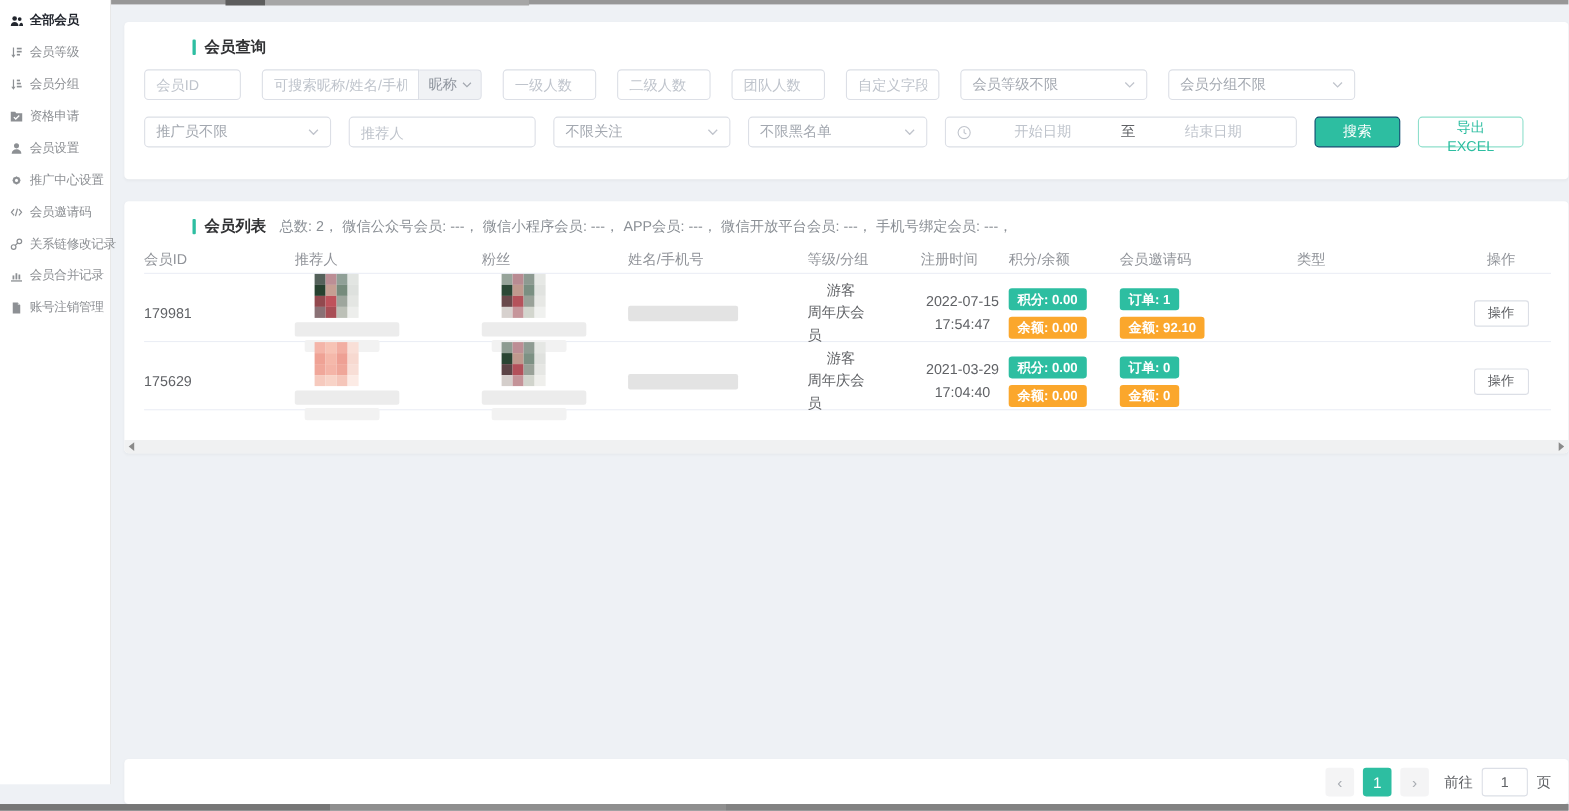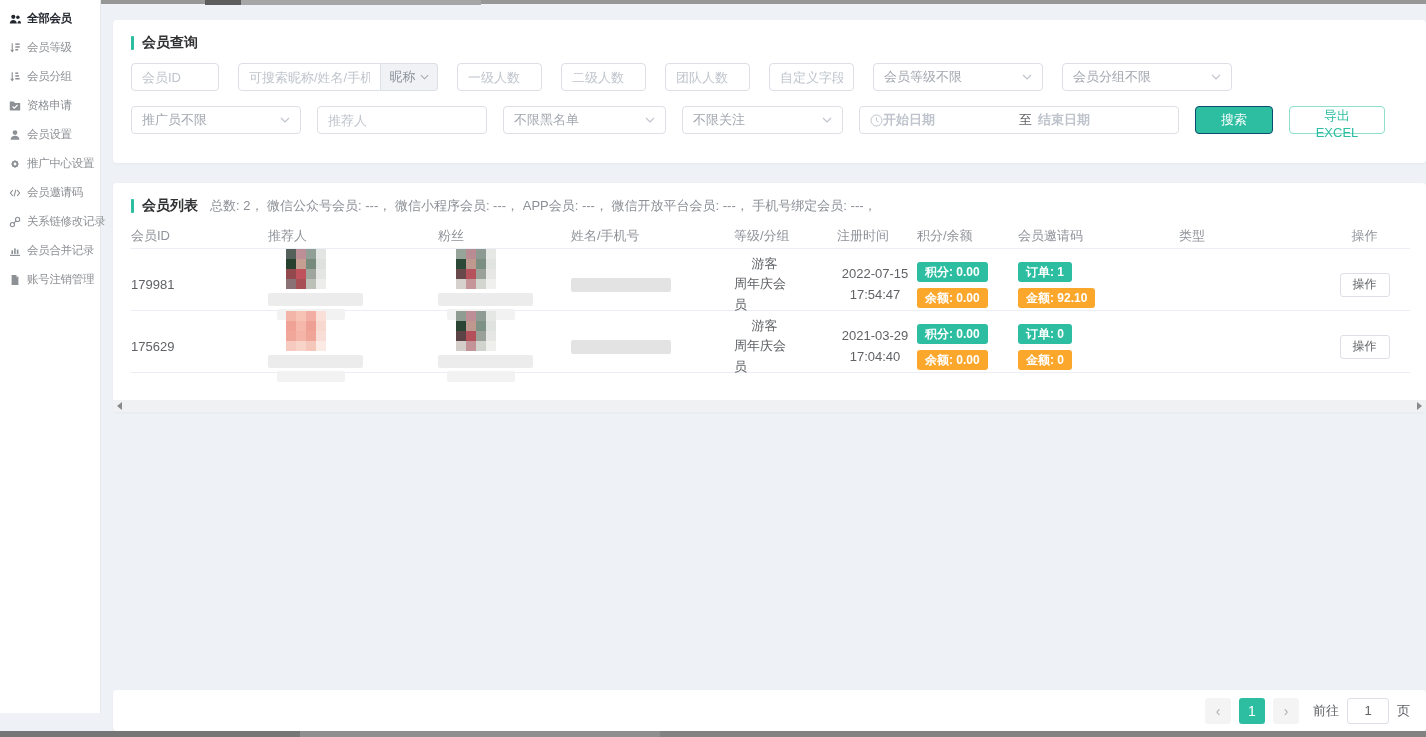--- a/index.html
+++ b/index.html
@@ -34,21 +34,21 @@
     white-space: nowrap; cursor: pointer;
   }
   .side-item.active { color: #22262e; font-weight: bold; }
   .side-item .sicon { width: 13px; height: 12px; flex: 0 0 13px; display: inline-flex; }
   .side-item svg { width: 12px; height: 12px; }
 
   
   .main { position: absolute; left: 113px; right: 0; top: 0; bottom: 6px; }
   .card { background: #fff; border-radius: 4px; box-shadow: 0 1px 3px rgba(0,0,0,0.04); }
 
-  .section-title { display: inline-flex; align-items: center; font-weight: bold; color: #303133; font-size: 14px; }
+  .section-title { display: inline-flex; align-items: center; font-weight: bold; color: #303133; font-size: 14px; margin-left: 44px; }
   .section-title .tbar { width: 3px; height: 14px; background: #2dbea1; margin-right: 8px; border-radius: 1px; }
 
   
   .query-card { margin-top: 20px; height: 143px; padding: 14px 18px 0 18px; position: relative; }
   .head-actions { position: absolute; top: 12px; right: 16px; display: flex; gap: 12px; }
   .btn { font-size: 13px; border-radius: 4px; cursor: pointer; background: #fff; font-family: inherit; }
   .btn.outline { border: 1px solid #8fdfcc; color: #2dbea1; height: 30px; padding: 0 14px; }
   .btn.outline.small { height: 28px; }
   .btn.primary { border: 1px solid #0c4a6e; background: #2dbea1; color: #fff; height: 28px; width: 78px; }
 
@@ -69,21 +69,21 @@
     border-top-right-radius: 4px; border-bottom-right-radius: 4px;
     display: flex; align-items: center; justify-content: center; gap: 4px;
     color: #8f959e; cursor: pointer;
   }
   .w88 { width: 88px; } .w85 { width: 85px; } .w161 { width: 161px; }
   .w163 { width: 163px; } .w170 { width: 170px; } .w96 { width: 96px; }
   .date-range {
     width: 320px; height: 28px; border: 1px solid #dcdfe6; border-radius: 4px;
     display: flex; align-items: center; color: #bfc4cc; cursor: text; padding: 0 10px;
   }
-  .date-range .dr-start, .date-range .dr-end { flex: 1; text-align: left; font-weight: bold; }
+  .date-range .dr-start, .date-range .dr-end { flex: 1; text-align: center; }
   .date-range .dr-sep { color: #606266; padding: 0 6px; }
 
   
   .list-card { margin-top: 20px; height: 229px; padding: 14px 16px 0 18px; position: relative; }
   .list-head { display: flex; align-items: center; gap: 12px; }
   .summary { color: #8b9096; font-size: 13px; }
 
   .tbl-header, .tbl-row {
     display: grid;
     grid-template-columns: 137px 170px 133px 163px 103px 80px 101px 161px 140px 1fr;
@@ -297,28 +297,28 @@
     </div>
 
     <div class="filter-row row2">
       <div class="f-select w170">
         <span>推广员不限</span>
         <svg width="10" height="6" viewBox="0 0 10 6">
             <path d="M1 1l4 4 4-4" stroke="#c0c4cc" stroke-width="1.2" fill="none"></path>
           </svg>
       </div>
       <input class="f-input w170" placeholder="推荐人" style="">
-      <div class="f-select w163">
-        <span>不限黑名单</span>
+      <div class="f-select w161">
+        <span>不限关注</span>
         <svg width="10" height="6" viewBox="0 0 10 6">
             <path d="M1 1l4 4 4-4" stroke="#c0c4cc" stroke-width="1.2" fill="none"></path>
           </svg>
       </div>
-      <div class="f-select w161">
-        <span>不限关注</span>
+      <div class="f-select w163">
+        <span>不限黑名单</span>
         <svg width="10" height="6" viewBox="0 0 10 6">
             <path d="M1 1l4 4 4-4" stroke="#c0c4cc" stroke-width="1.2" fill="none"></path>
           </svg>
       </div>
       <div class="date-range">
         <svg width="13" height="13" viewBox="0 0 13 13">
             <circle cx="6.5" cy="6.5" r="5.5" stroke="#c0c4cc" fill="none"></circle>
             <path d="M6.5 3.5v3.2l2 1.2" stroke="#c0c4cc" fill="none"></path>
           </svg>
         <span class="dr-start">开始日期</span>

